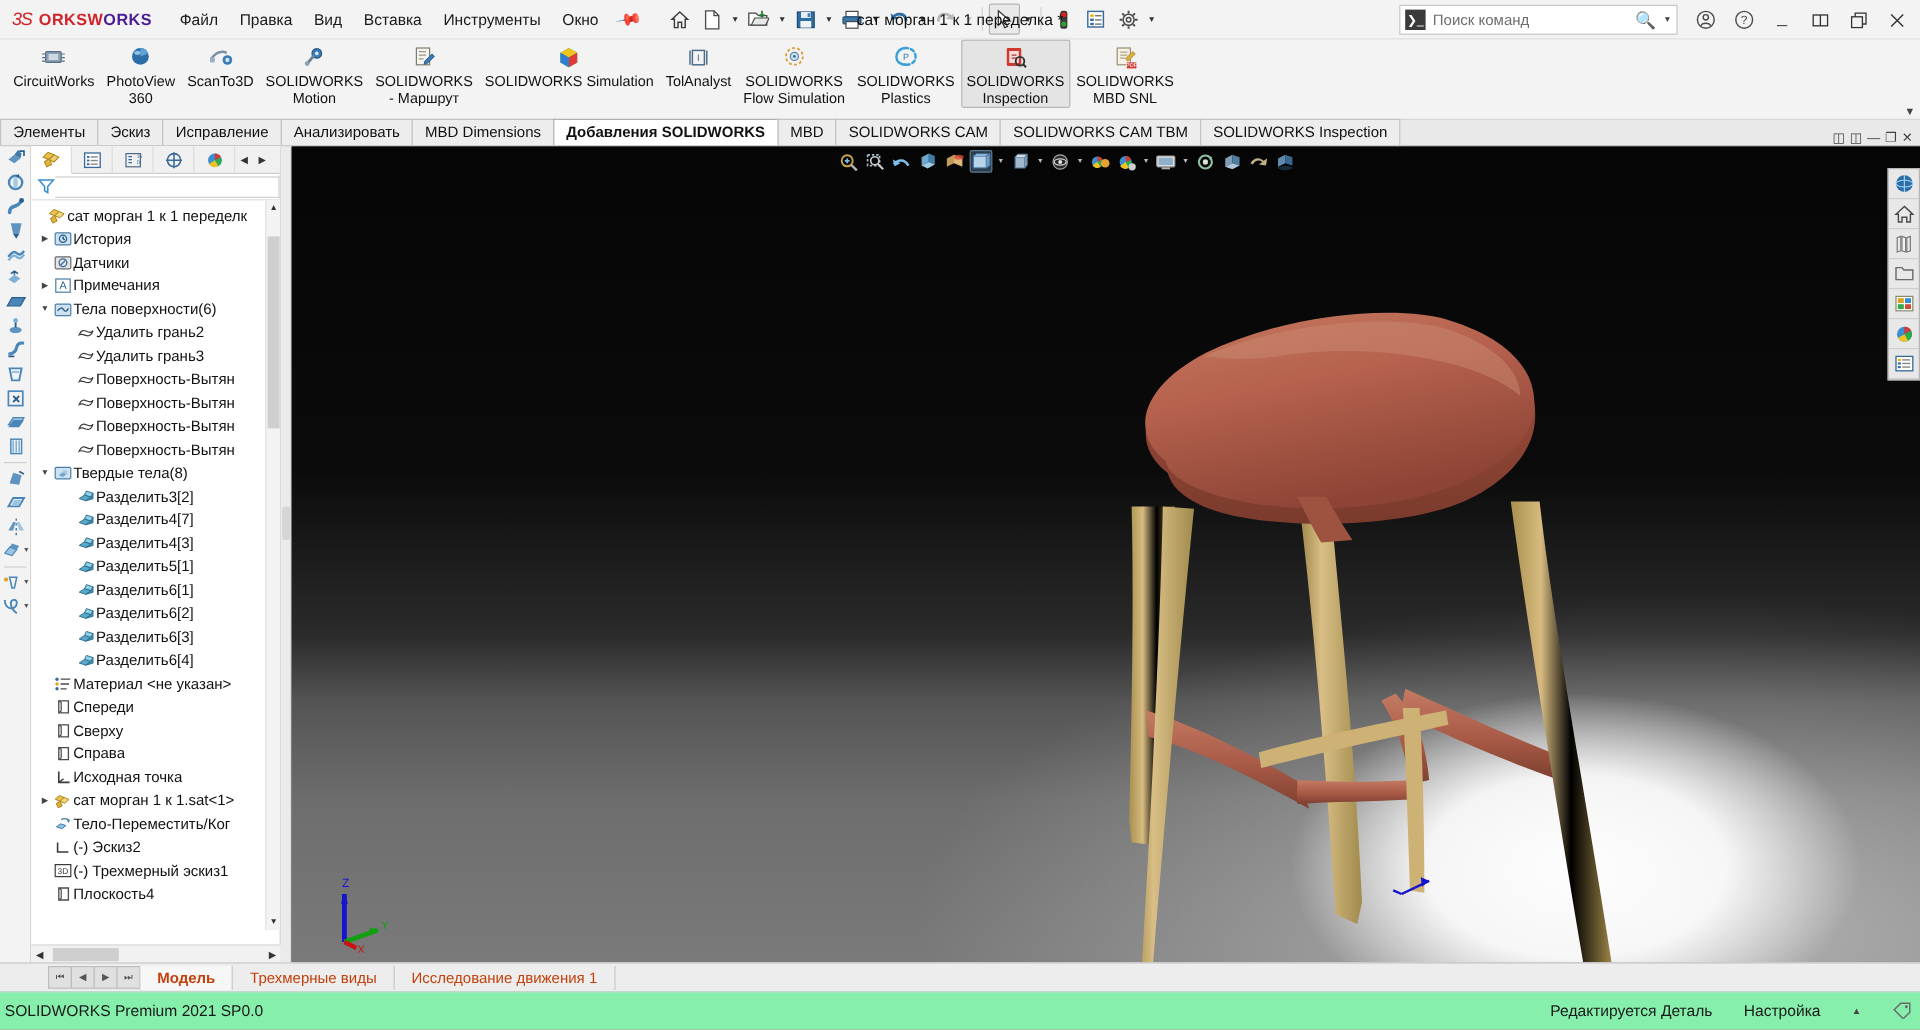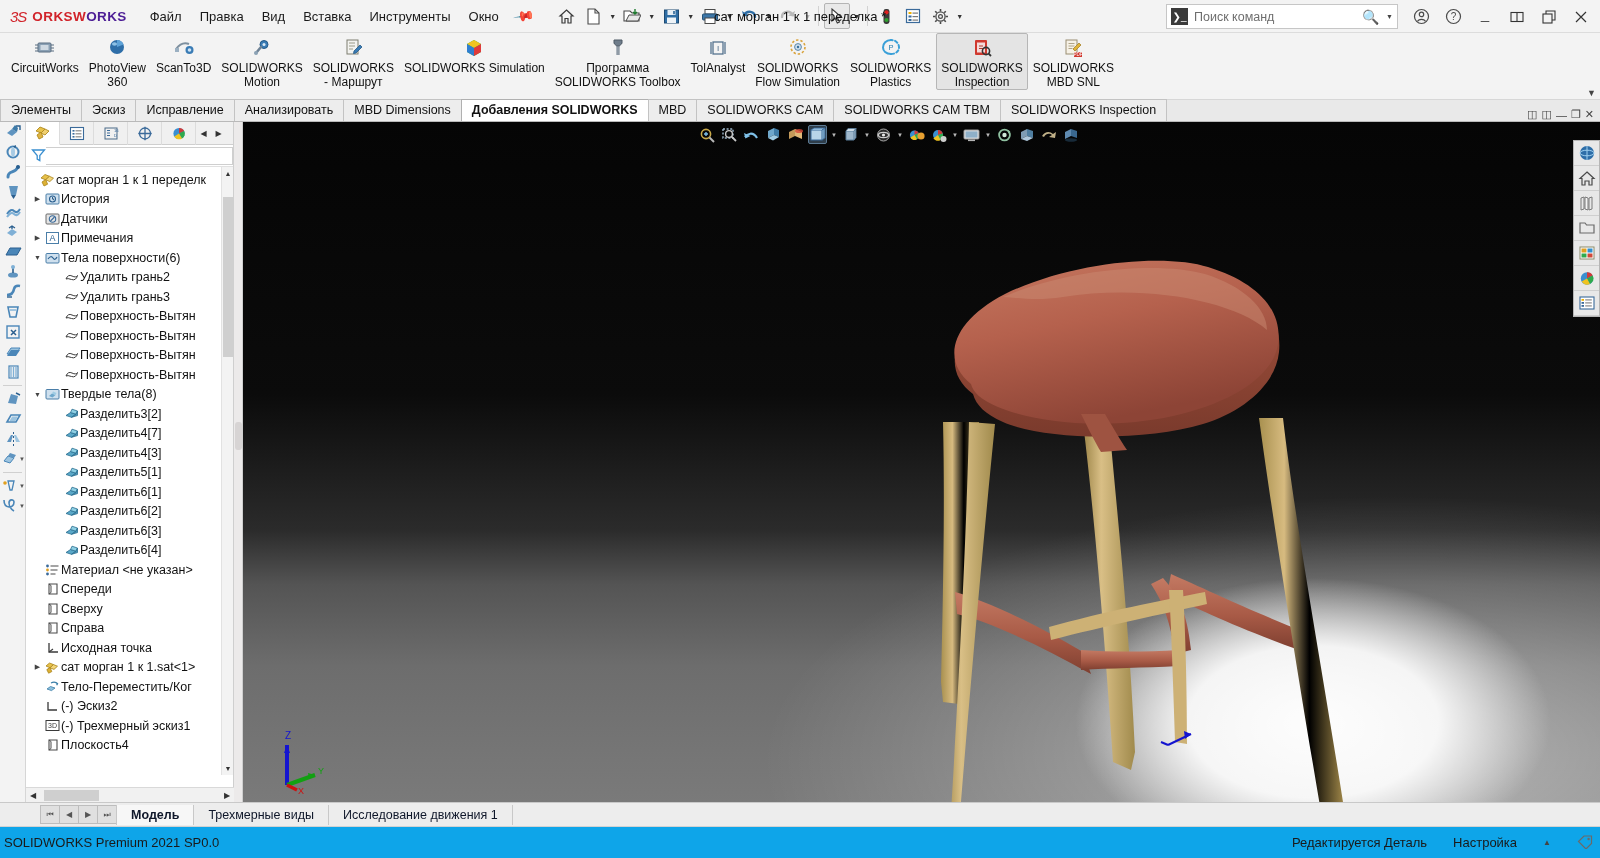--- a/index.html
+++ b/index.html
@@ -128,24 +128,24 @@
   
   .rrail{ position:absolute; right:0; top:18px; width:27px; background:#e8e8e8; border:1px solid #b6b6b6; }
   .rrail .rr{ width:25px; height:25px; display:flex; align-items:center; justify-content:center; border-bottom:1px solid #cfcfcf;}
 
   
   .bottomtabs{ position:absolute; left:0; top:802px; width:1600px; height:24px; background:#ededed;
      border-top:1px solid #c9c9c9; display:flex; align-items:center; font-size:12.5px;}
   .navbtns{ display:flex; margin-left:40px; }
   .navb{ width:20px; height:19px; background:#e0e0e0; border:1px solid #bdbdbd; margin-right:-1px;
      display:flex;align-items:center;justify-content:center;font-size:8px;color:#555;}
-  .btab{ padding:3px 14px; border-right:1px solid #c8c8c8; color:#0f172a;}
+  .btab{ padding:3px 14px; border-right:1px solid #c8c8c8; color:#c2410c;}
   .btab.sel{ font-weight:bold; background:#f7f7f7; border-left:1px solid #c8c8c8;}
 
-  .statusbar{ position:absolute; left:0; top:826px; width:1600px; height:32px; background:#0ea5e9;
+  .statusbar{ position:absolute; left:0; top:826px; width:1600px; height:32px; background:#86efac;
      border-top:1px solid #d2d2d2; display:flex; align-items:center; font-size:13px; color:#1a1a1a;gap:16px;}
   .statusbar .sl{ padding-left:4px; }
   .statusbar .sr{ margin-left:auto; display:flex; align-items:center; gap:26px; padding-right:6px;}
 </style>
 </head>
 <body>
 
 <div id="app">
 
   <div class="titlebar">
@@ -368,30 +368,20 @@
         <svg width="22" height="22" viewBox="0 0 22 22">
             <path d="M11 3 L18 7 V15 L11 19 L4 15 V7 Z" fill="#2faa4e"></path>
             <path d="M11 3 L18 7 L11 11 L4 7 Z" fill="#f0c420"></path>
             <path d="M11 11 L18 7 V15 L11 19 Z" fill="#e03a3a"></path>
             <path d="M11 11 L4 7 V15 L11 19 Z" fill="#2f7fd0"></path>
           </svg>
       </span>
       <span class="rl">SOLIDWORKS Simulation</span>
     </div>
 
-    <div class="rbtn">
-      <span class="ri">
-        <svg width="22" height="22" viewBox="0 0 22 22">
-            <rect x="9.3" y="9" width="3.4" height="9" fill="#8f9aa5"></rect>
-            <path d="M7 3 h8 v3.2 l-2.3 2.6 h-3.4 L7 6.2 Z" fill="#6e7c8a" stroke="#4c5864" stroke-width="1"></path>
-          </svg>
-      </span>
-      <span class="rl">Программа
-SOLIDWORKS Toolbox</span>
-    </div>
 
     <div class="rbtn">
       <span class="ri">
         <svg width="22" height="22" viewBox="0 0 22 22">
             <rect x="6" y="5" width="10" height="12" fill="none" stroke="#4a6a88" stroke-width="1.2"></rect>
             <path d="M4 5 v12M18 5 v12" stroke="#4a6a88" stroke-width="1.2"></path>
             <text x="11" y="13.5" font-size="8" text-anchor="middle" fill="#4a6a88" font-family="Liberation Sans">I</text>
           </svg>
       </span>
       <span class="rl">TolAnalyst</span>

